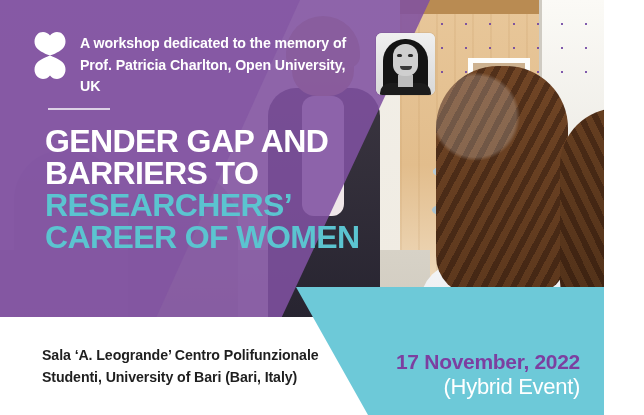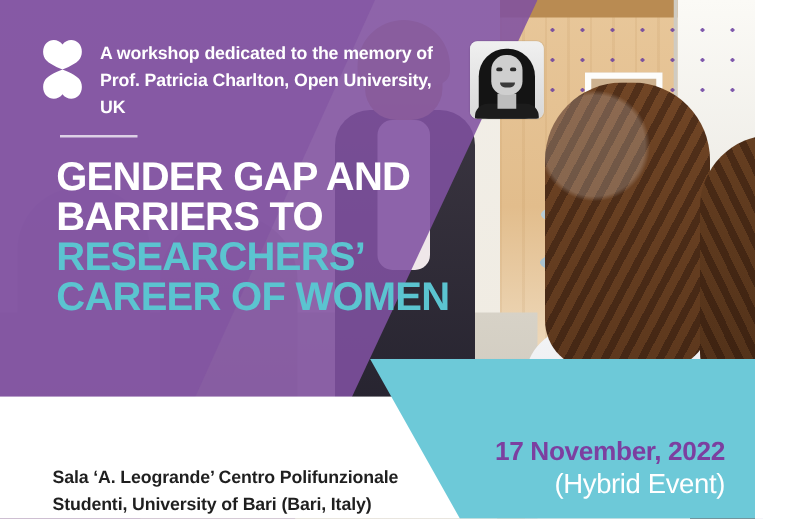--- a/index.html
+++ b/index.html
@@ -228,21 +228,20 @@
   
   .venue {
     position: absolute;
     left: 42px; top: 344px;
     width: 310px;
     color: #1f1f1f;
     font-size: 14.2px;
     font-weight: bold;
     line-height: 1.58;
     letter-spacing: -0.1px;
-    margin-top: 27px;
   }
 
   
   .datetime {
     position: absolute;
     right: 24px; bottom: 14px;
     text-align: right;
     line-height: 1.22;
   }
   .datetime .d-date {

